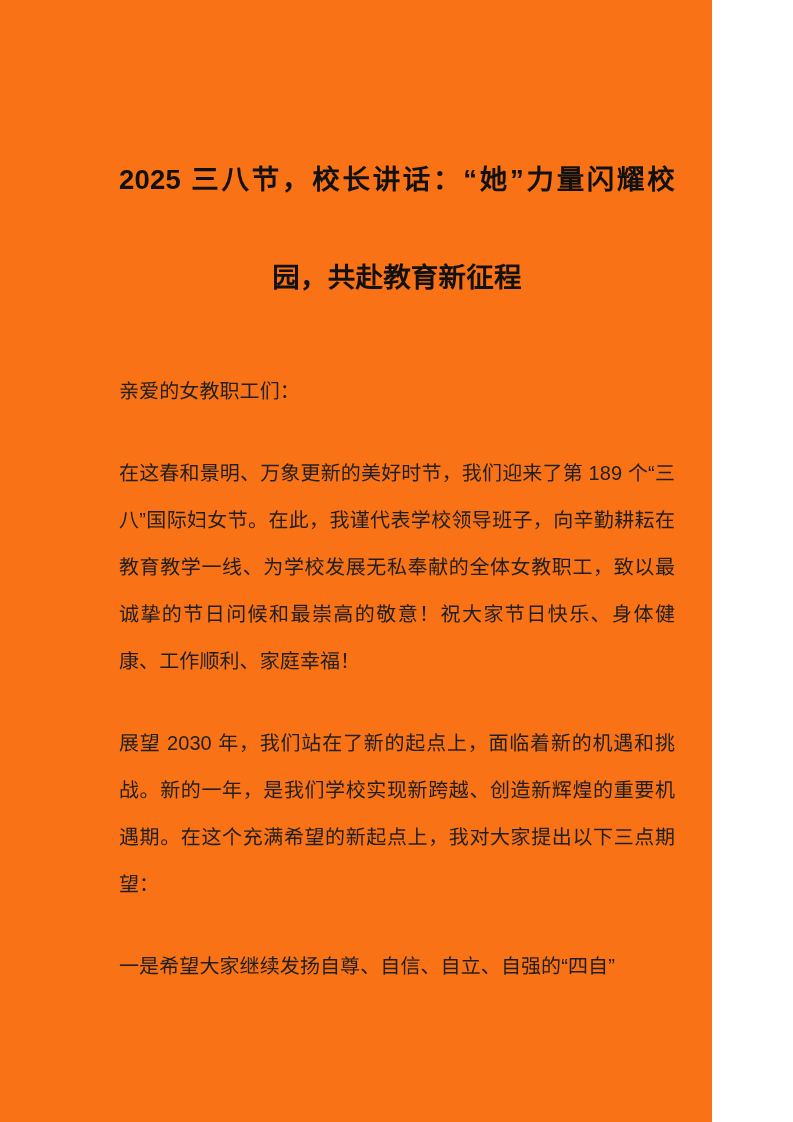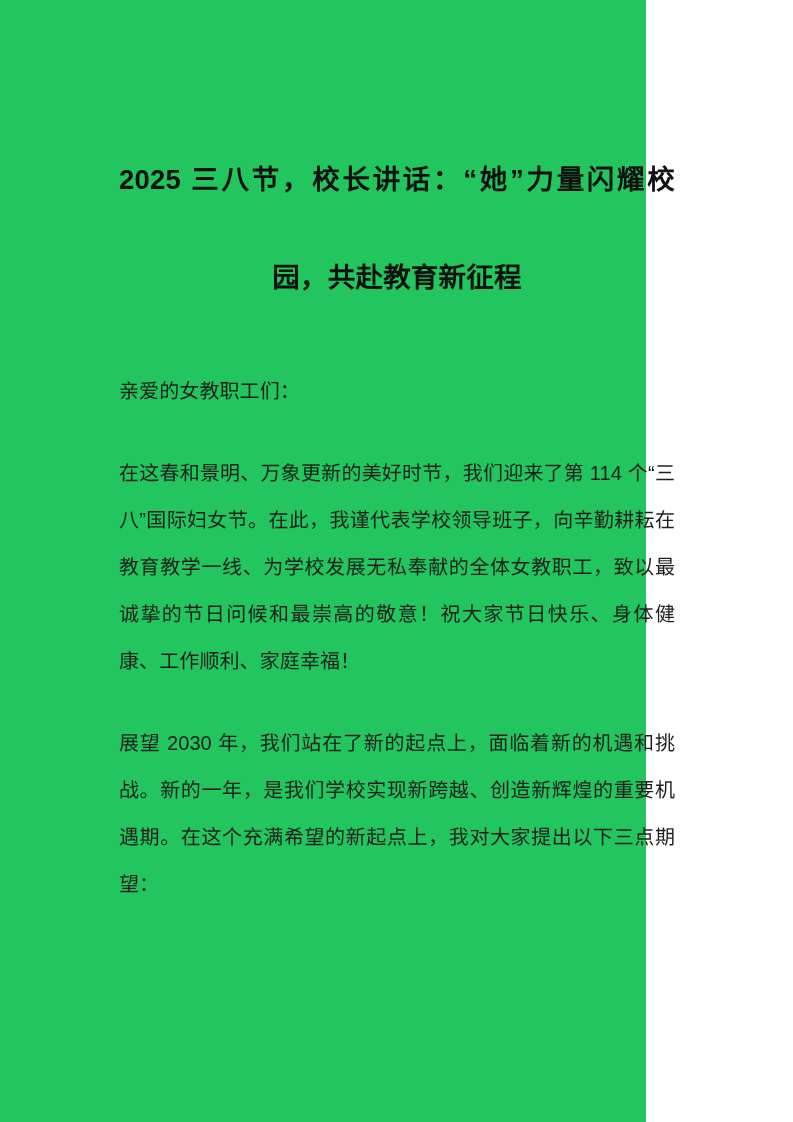--- a/index.html
+++ b/index.html
@@ -13,23 +13,23 @@
     width: 793px;
     height: 1122px;
     overflow: hidden;
     font-family: "Liberation Sans", "DejaVu Sans", sans-serif;
     color: #1a1a1a;
     -webkit-font-smoothing: antialiased;
   }
 
   .page {
     position: relative;
-    width: 646px;
+    width: 712px;
     height: 1122px;
-    background: #22c55e;
+    background: #f97316;
     box-sizing: border-box;
   }
 
   .content {
     position: absolute;
     left: 119px;
     top: 0;
     width: 556px;
   }
 
@@ -99,22 +99,23 @@
     <h1 class="doc-title">
       <span class="title-line-1">2025 三八节，校长讲话：“她”力量闪耀校</span>
       <span class="title-line-2">园，共赴教育新征程</span>
     </h1>
 
     <div class="body-block">
 
       <p class="para short">亲爱的女教职工们：</p>
 
 
-      <p class="para">在这春和景明、万象更新的美好时节，我们迎来了第 114 个“三八”国际妇女节。在此，我谨代表学校领导班子，向辛勤耕耘在教育教学一线、为学校发展无私奉献的全体女教职工，致以最诚挚的节日问候和最崇高的敬意！祝大家节日快乐、身体健康、工作顺利、家庭幸福！</p>
+      <p class="para">在这春和景明、万象更新的美好时节，我们迎来了第 189 个“三八”国际妇女节。在此，我谨代表学校领导班子，向辛勤耕耘在教育教学一线、为学校发展无私奉献的全体女教职工，致以最诚挚的节日问候和最崇高的敬意！祝大家节日快乐、身体健康、工作顺利、家庭幸福！</p>
 
       <p class="para">展望 2030 年，我们站在了新的起点上，面临着新的机遇和挑战。新的一年，是我们学校实现新跨越、创造新辉煌的重要机遇期。在这个充满希望的新起点上，我对大家提出以下三点期望：</p>
 
+      <p class="para">一是希望大家继续发扬自尊、自信、自立、自强的“四自”</p>
 
     </div>
 
   </div>
 
 </div>
 
 </body></html>

